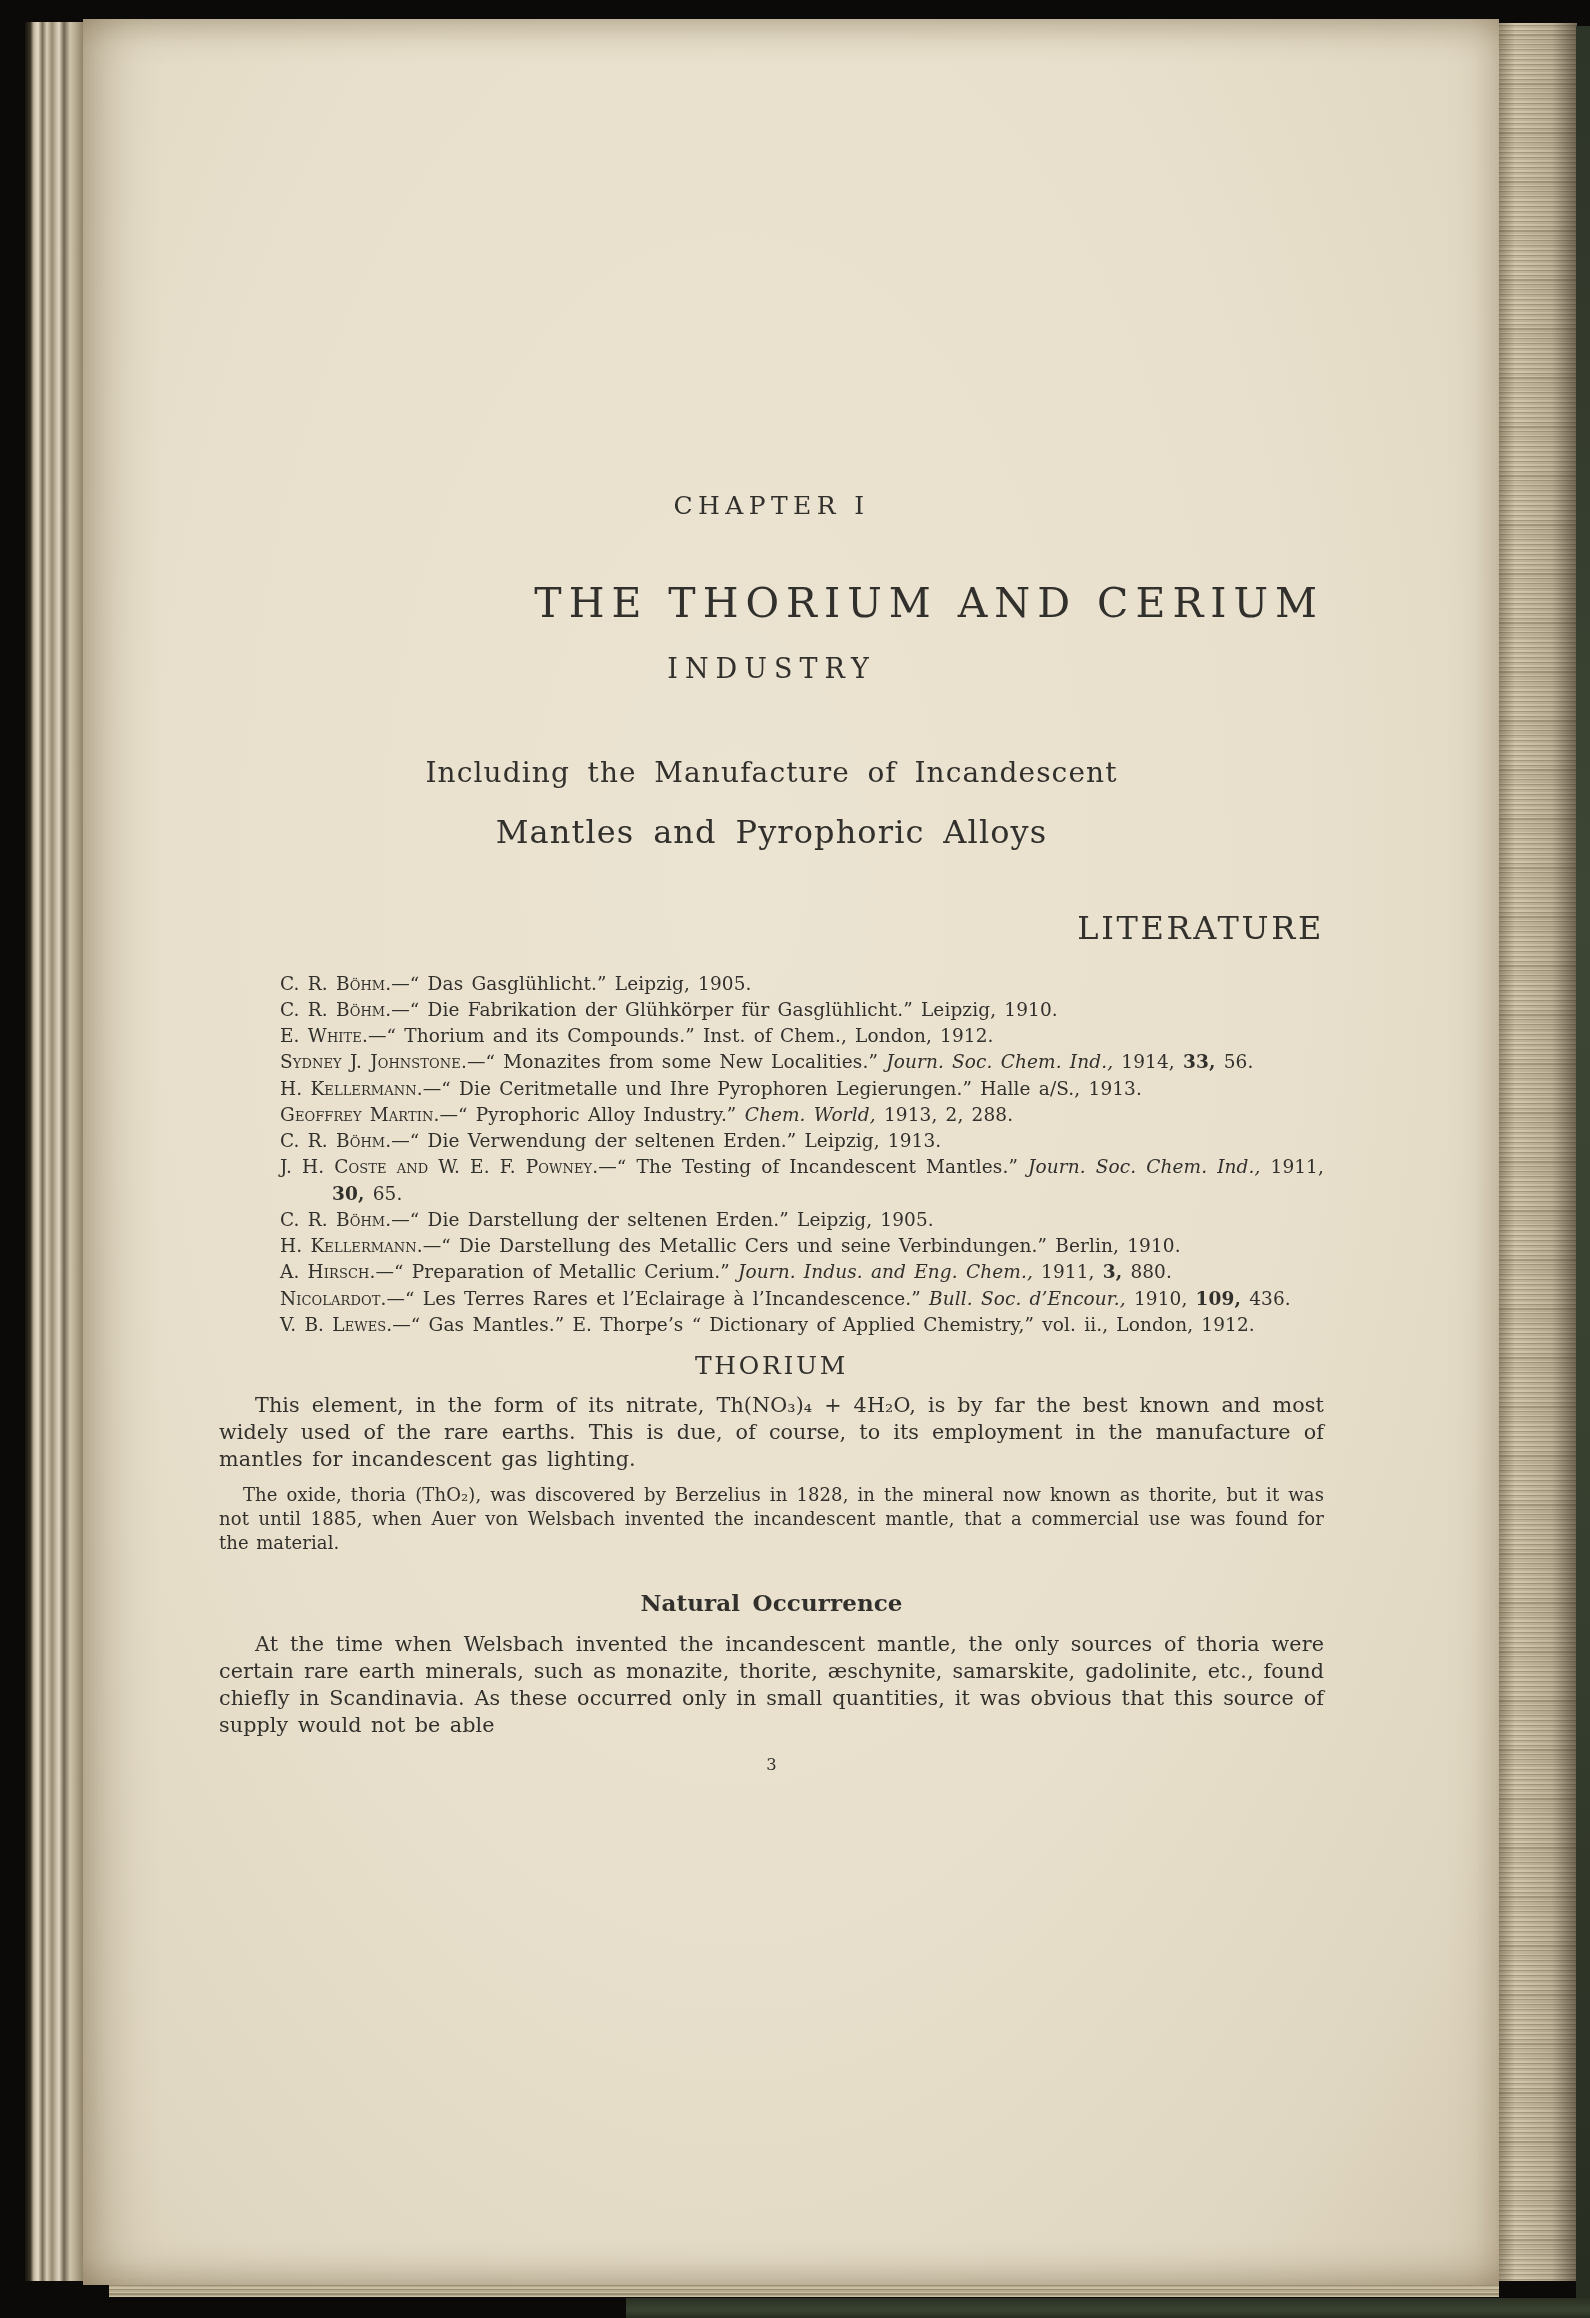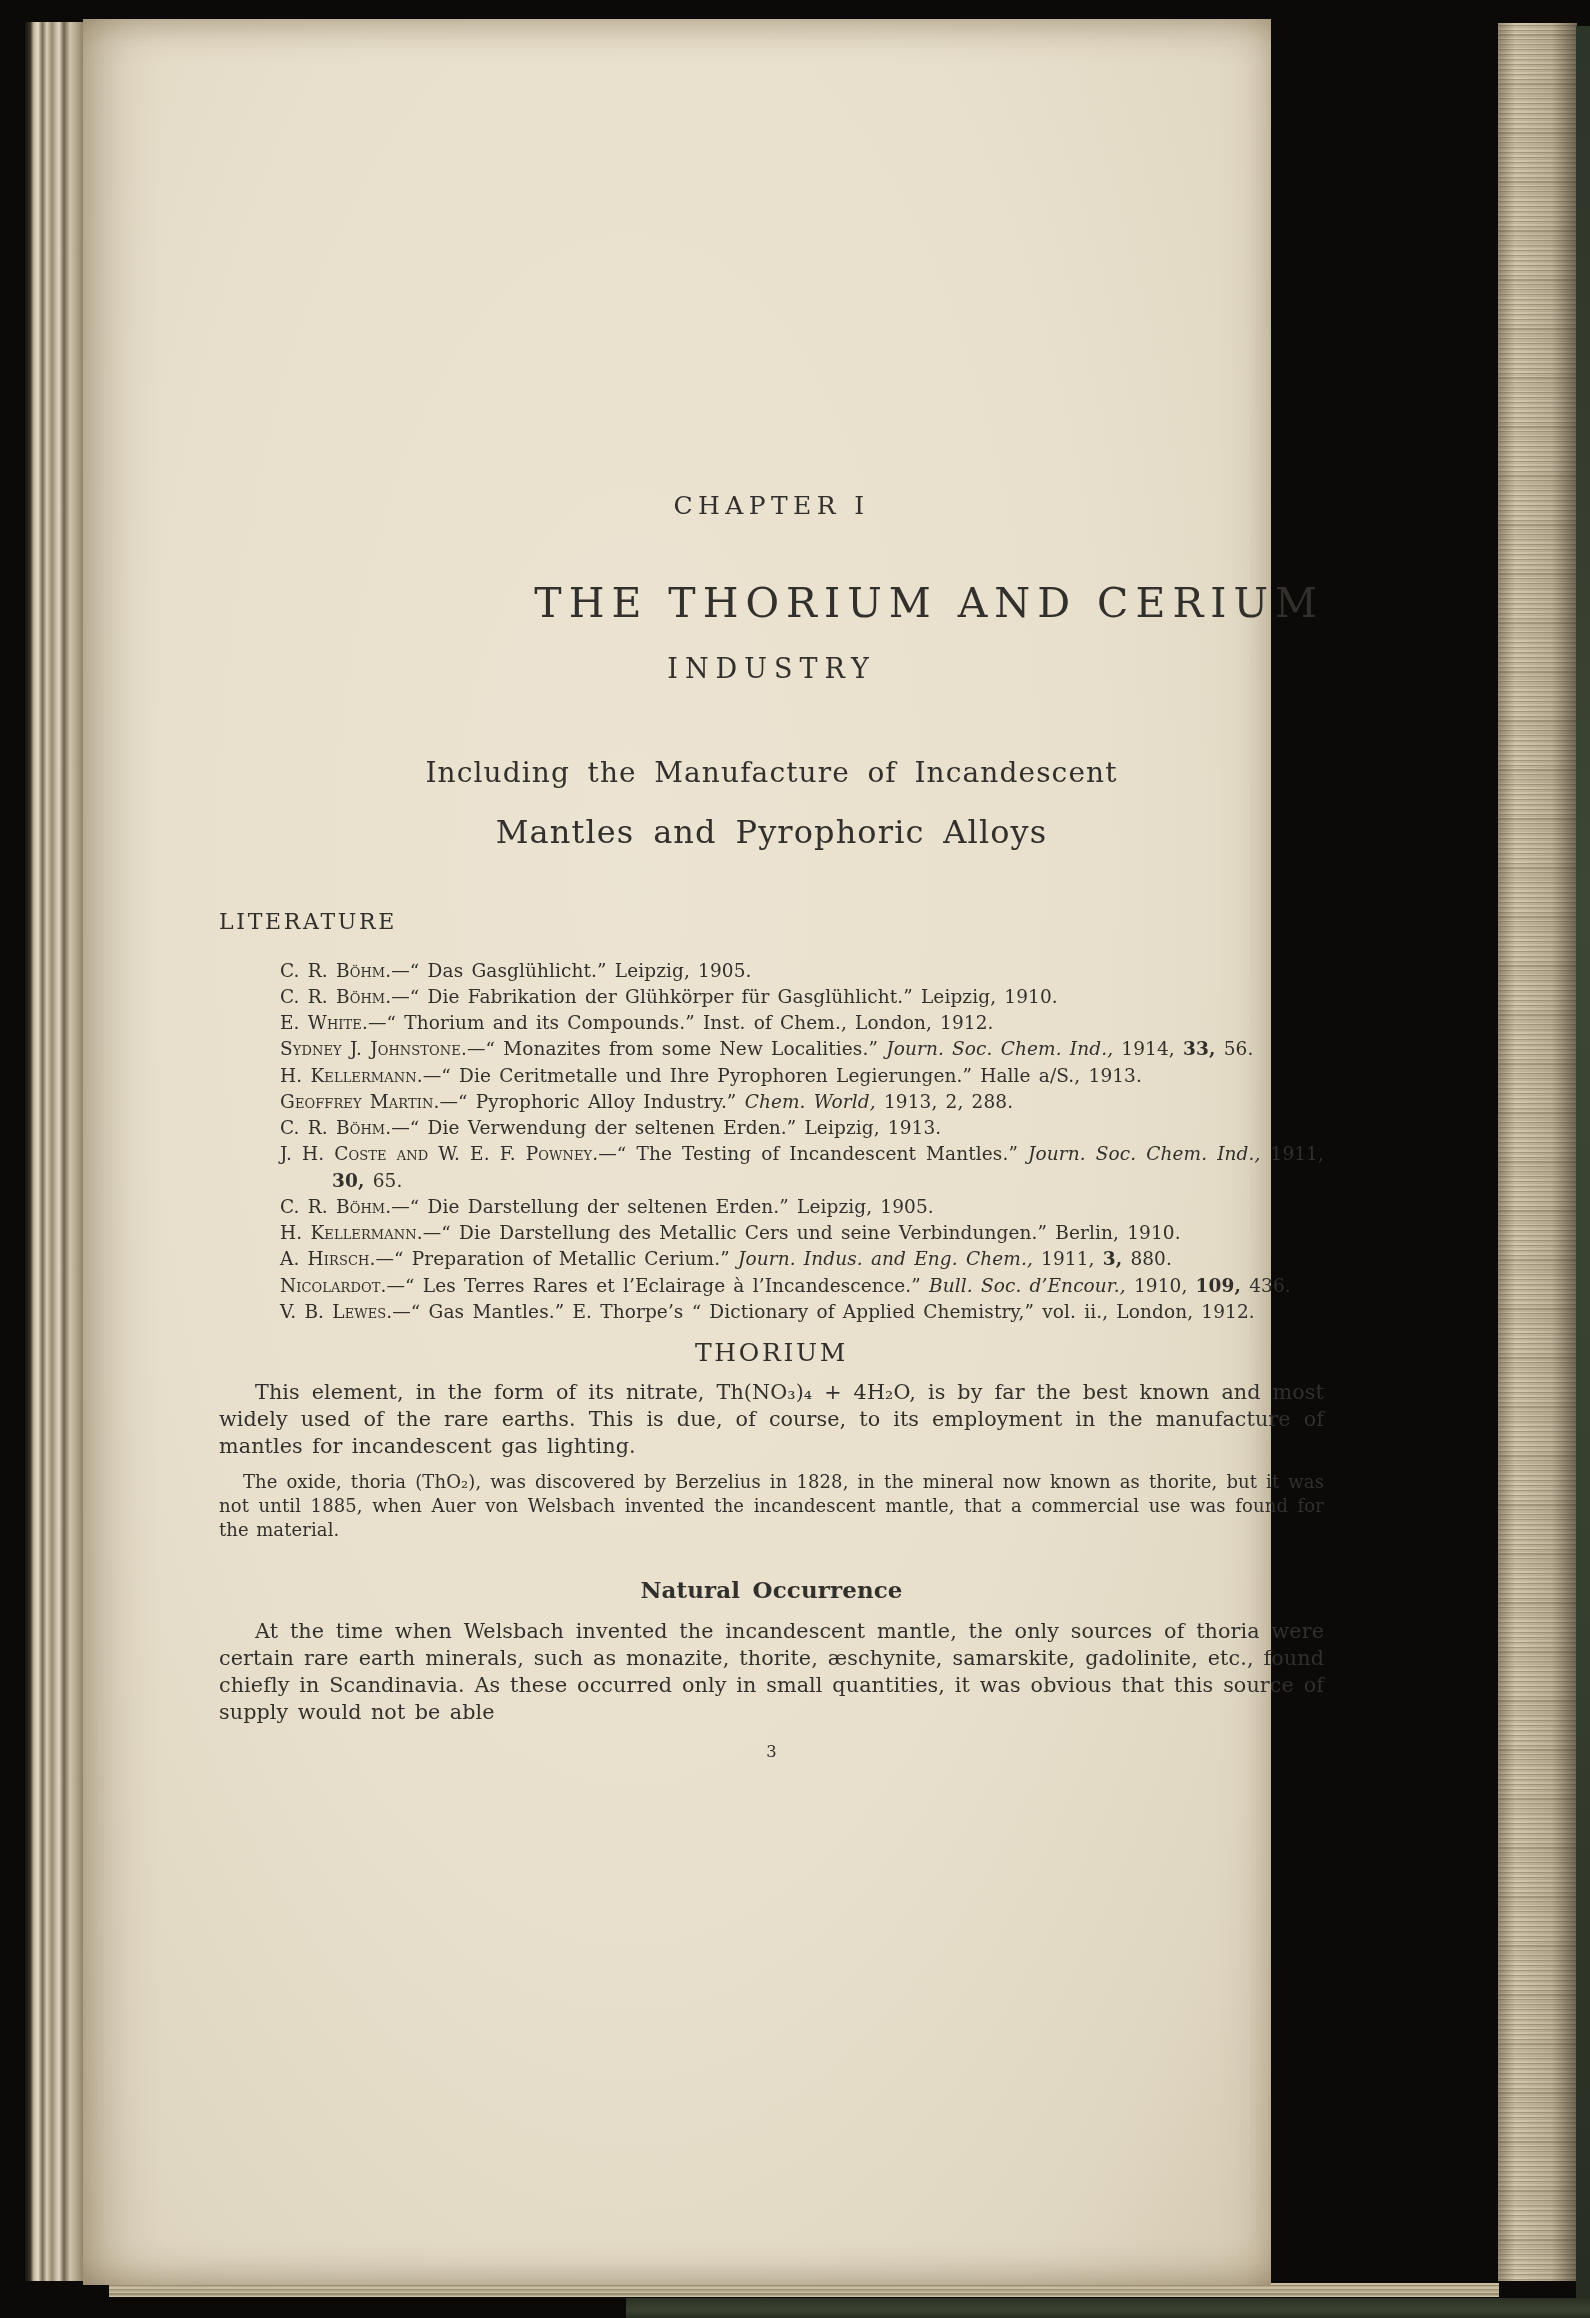--- a/index.html
+++ b/index.html
@@ -14,21 +14,21 @@
   
   .left-edges {
     position: absolute; left: 25px; top: 22px; width: 58px; height: 2259px;
     background: linear-gradient(90deg,
       #15120d 0px, #3a3326 5.4px, #beb29a 8.7px, #e7ddc7 13px,
       #776d57 17.4px, #d9ceb5 22px, #968a71 27px, #e3d9c3 34px,
       #6d6350 39px, #cfc4ab 45px, #b3a88d 51px, #8f8469 58px);
     border-radius: 1.6px 0 0 1.6px;
   }
   .page {
-    position: absolute; left: 83px; top: 18.5px; width: 1188px; height: 2266px;
+    position: absolute; left: 83px; top: 18.5px; width: 1416px; height: 2266px;
     background: radial-gradient(ellipse at 46% 38%, #ece4d2 0%, #e8e0cc 52%, #e0d7c2 82%, #d4c9b1 100%);
     box-shadow:
       inset 38px 0 60px -27px rgba(95, 75, 42, 0.45),
       inset -27px 0 44px -22px rgba(110, 90, 55, 0.30),
       inset 0 24.5px 38px -22px rgba(100, 80, 45, 0.35),
       inset 0 -24.5px 38px -22px rgba(100, 80, 45, 0.35);
     color: #32302c;
   }
   .fore-edge {
     position: absolute; left: 1498px; top: 23px; width: 79px; height: 2258px;
@@ -56,21 +56,21 @@
   }
   .chapter {
     margin-top: 472px;
     text-align: center;
     font-size: 25px; letter-spacing: 5.4px;
   }
   .title-1 { margin-top: 59px; text-align: right; font-size: 41px; letter-spacing: 7px; }
   .title-2 { margin-top: 26px;  text-align: center; font-size: 27px; letter-spacing: 7px; }
   .subtitle-1 { margin-top: 72px; text-align: center; font-size: 28px; letter-spacing: 1.1px; word-spacing: 7.6px; }
   .subtitle-2 { margin-top: 24px;  text-align: center; font-size: 32px; letter-spacing: 1.1px; word-spacing: 7.6px; }
-  .section-heading { margin-top: 58px; text-align: left; font-size: 22px; letter-spacing: 2.7px; }
+  .section-heading { margin-top: 58px; text-align: right; font-size: 32px; letter-spacing: 2.7px; }
   .thorium-heading { margin-top: 13px; text-align: center; font-size: 25px; letter-spacing: 2.7px; }
 
   .lit-list {
     margin: 24px 0 0 61px; padding: 0;
     list-style: none;
     font-size: 18.5px; line-height: 1.42;
     text-align: justify;
     word-spacing: 2.2px;
   }
   .lit-entry { padding-left: 52px; text-indent: -52px; }

